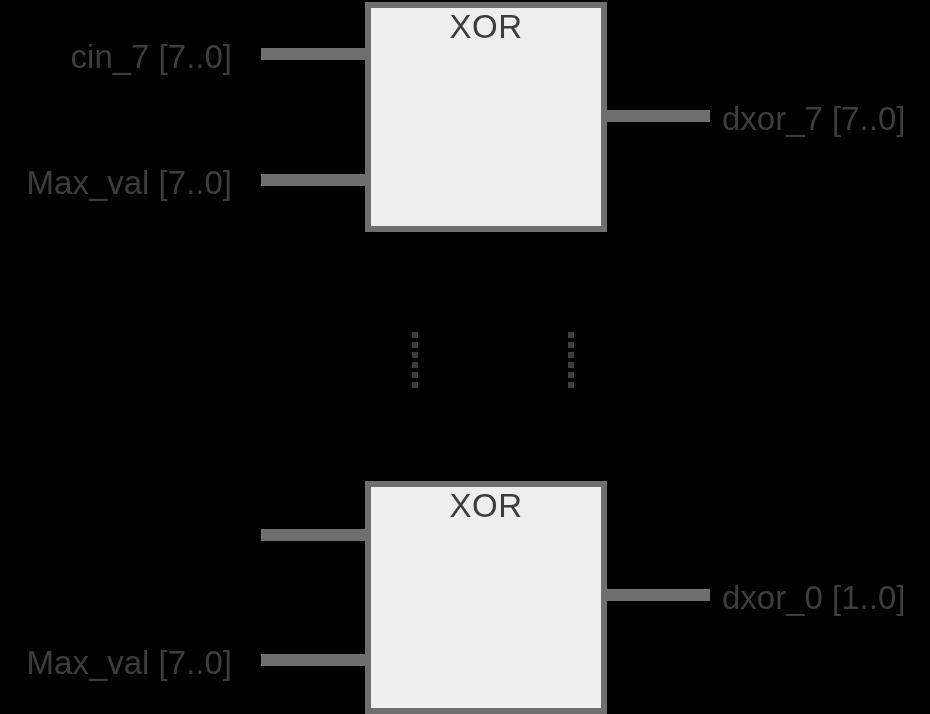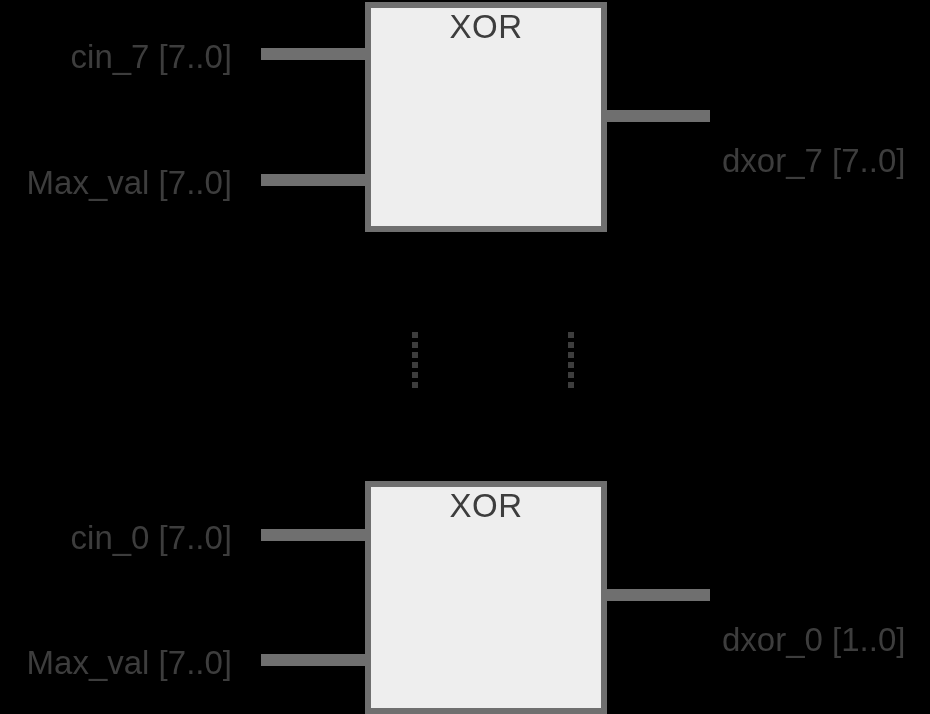--- a/index.html
+++ b/index.html
@@ -48,21 +48,21 @@
   .w-out0    { left: 601px; top: 589px; width: 109px; }
   .port-label {
     position: absolute;
     font-size: 33px;
     color: var(--text, #3d3d3d);
     height: 44px;
     line-height: 44px;
     white-space: nowrap;
   }
   .left-label  { left: 0; width: 232px; text-align: right; }
-  .right-label { left: 722px; text-align: left; margin-top: 42px; }
+  .right-label { left: 722px; text-align: left; }
   .lbl-cin7    { top: 35px; }
   .lbl-maxval7 { top: 161px; }
   .lbl-dxor7   { top: 97px; }
   .lbl-cin0    { top: 516px; }
   .lbl-maxval0 { top: 641px; }
   .lbl-dxor0   { top: 576px; }
   .dots {
     position: absolute;
     width: 6px;
     height: 56px;
@@ -89,21 +89,20 @@
   <div class="wire w-maxval7"></div>
   <div class="module box-7">
     <span class="module-label">XOR</span>
   </div>
   <div class="wire w-out7"></div>
   <div class="port-label right-label lbl-dxor7">dxor_7 [7..0]</div>
 
   <div class="dots dots-left"></div>
   <div class="dots dots-right"></div>
 
-  <div class="port-label left-label lbl-cin0">cin_0 [7..0]</div>
   <div class="port-label left-label lbl-maxval0">Max_val [7..0]</div>
   <div class="wire w-cin0"></div>
   <div class="wire w-maxval0"></div>
   <div class="module box-0">
     <span class="module-label">XOR</span>
   </div>
   <div class="wire w-out0"></div>
   <div class="port-label right-label lbl-dxor0">dxor_0 [1..0]</div>
 
 </div>

